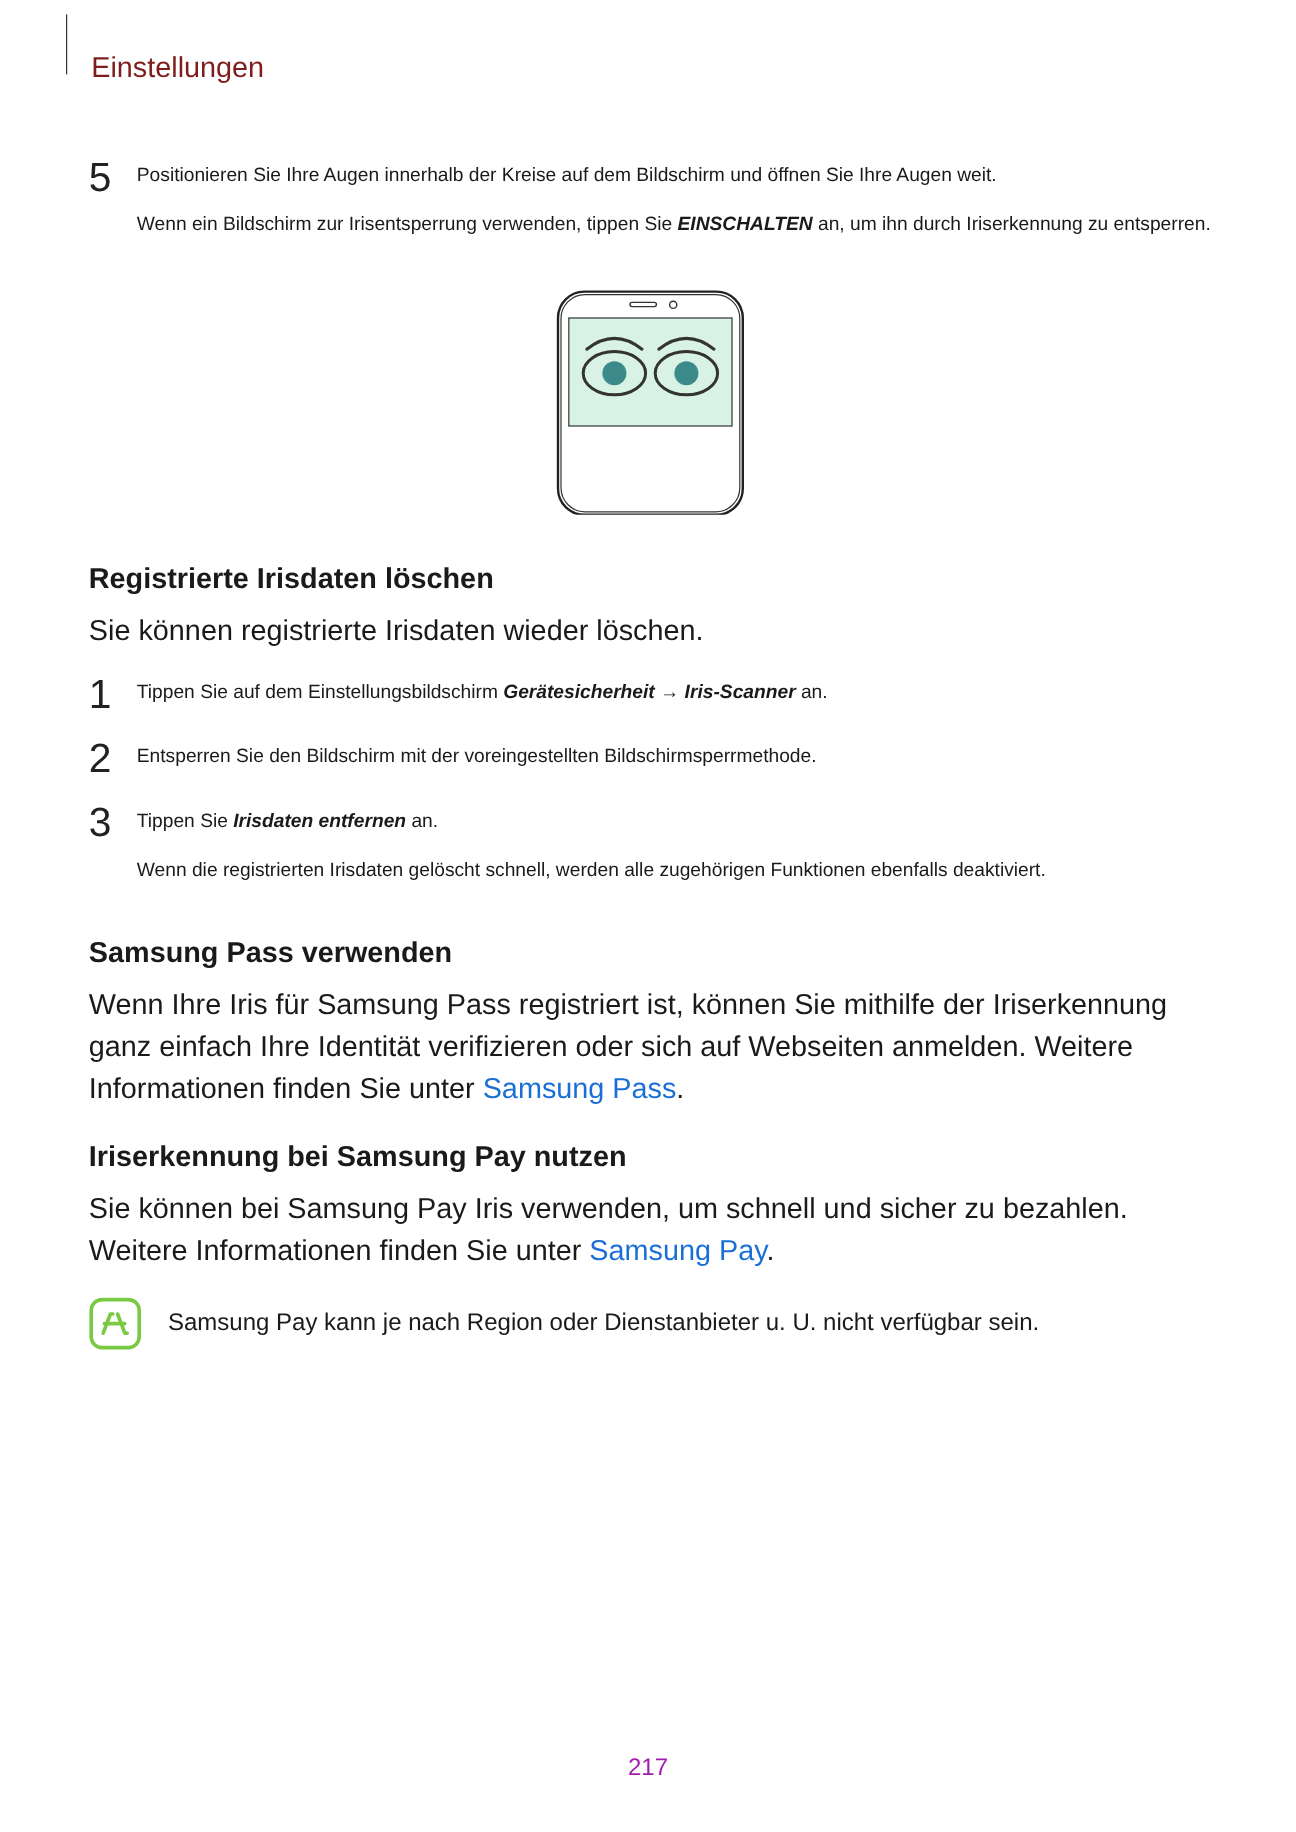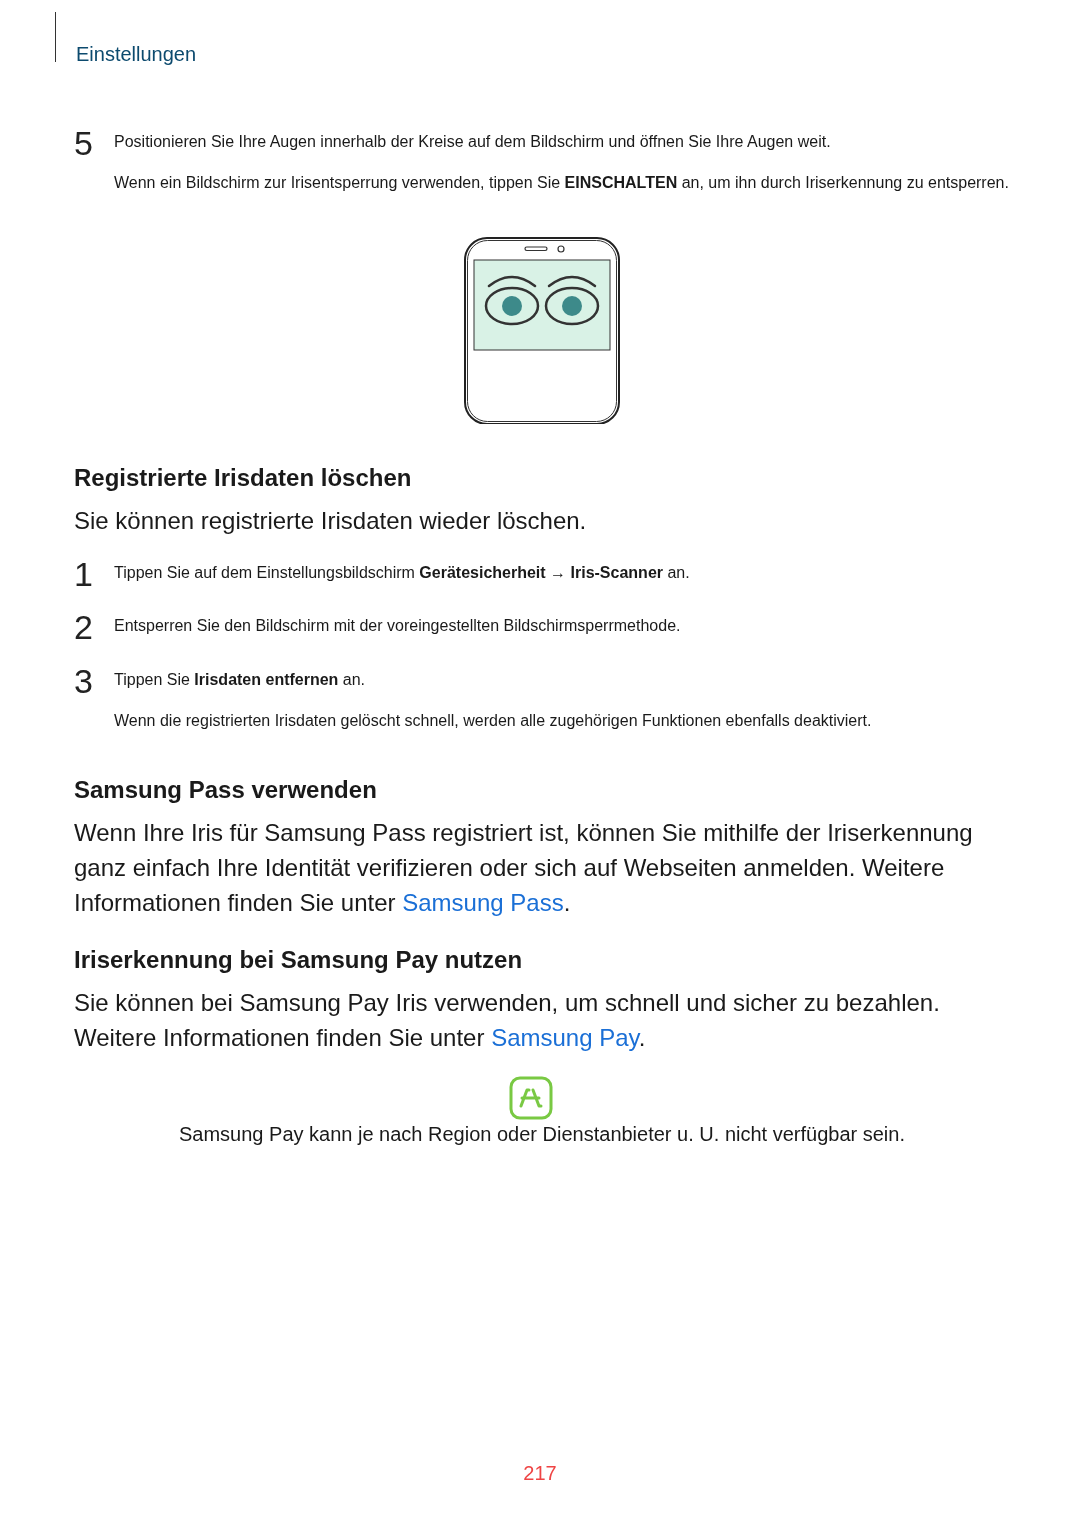--- a/index.html
+++ b/index.html
@@ -20,22 +20,22 @@
   }
   .header-rule {
     position: absolute;
     left: 55px;
     top: 12px;
     height: 50px;
     width: 0;
     border-left: 1.4px solid #333;
   }
   .breadcrumb {
-    font-size: 20px;
-    color: #0c4a6e;
+    font-size: 24px;
+    color: #7f1d1d;
     margin: 8px 0 60px 6px;
     font-weight: 400;
   }
   .content {
     padding-left: 4px;
   }
   .step {
     display: flex;
     align-items: flex-start;
     margin-bottom: 8px;
@@ -49,21 +49,21 @@
     color: #222;
   }
   .step-body {
     flex: 1;
     font-size: 16px;
     line-height: 1.45;
   }
   .step-body p {
     margin: 4px 0 18px 0;
   }
-  .bold { font-weight: 700; }
+  .bold { font-weight: 700; font-style: italic; }
   .figure {
     display: flex;
     justify-content: center;
     margin: 22px 0 40px 0;
   }
   h3.section {
     font-size: 24px;
     font-weight: 700;
     margin: 26px 0 12px 0;
   }
@@ -73,40 +73,39 @@
     margin: 0 0 18px 0;
   }
   a.link {
     color: #1a6fd6;
     text-decoration: none;
   }
   .note-row {
     display: flex;
     align-items: center;
     margin-top: 20px;
-    flex-direction: column;
   }
   .note-icon {
     width: 44px;
     height: 44px;
     flex-shrink: 0;
     margin-right: 22px;
   }
   .note-text {
     font-size: 20px;
     line-height: 1.45;
   }
   .page-number {
     position: absolute;
     bottom: 42px;
     left: 0;
     width: 100%;
     text-align: center;
     font-size: 20px;
-    color: #ef4444;
+    color: #a21caf;
   }
 </style>
 </head>
 <body>
 
 <div class="page">
   <div class="header-rule"></div>
   <div class="breadcrumb">Einstellungen</div>
 
   <div class="content">

